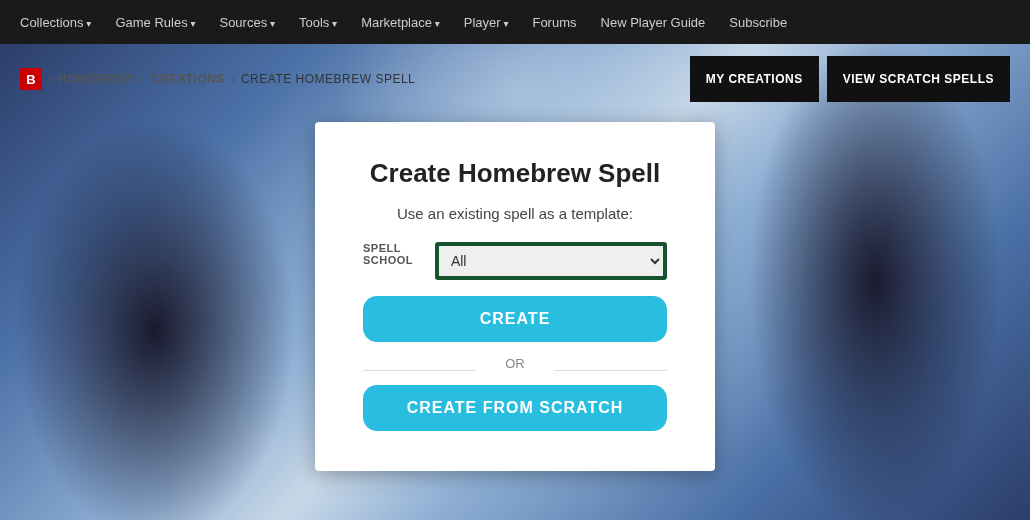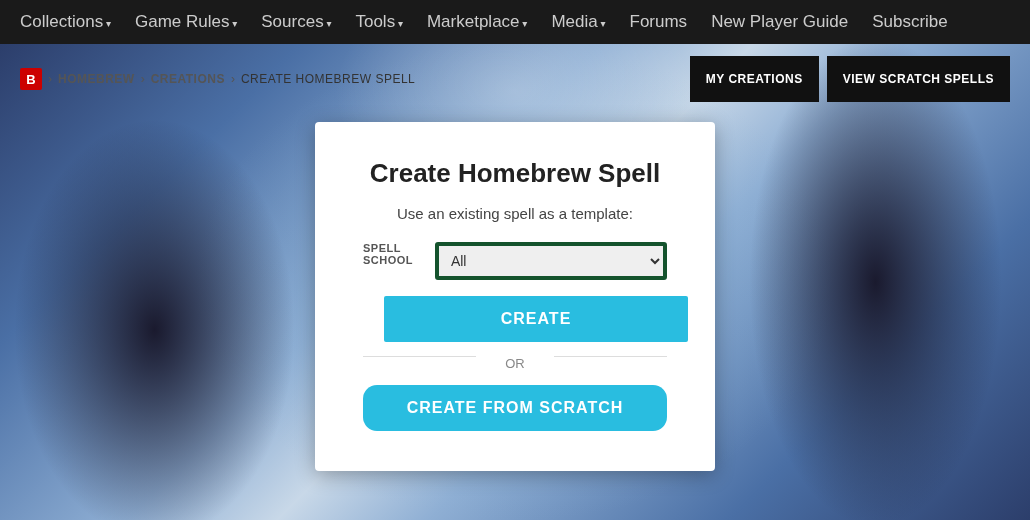--- a/index.html
+++ b/index.html
@@ -12,21 +12,21 @@
       display: flex;
       align-items: center;
       padding: 0 20px;
       gap: 24px;
       position: relative;
       z-index: 10;
     }
     .navbar a {
       color: #ccc;
       text-decoration: none;
-      font-size: 17px;
+      font-size: 13px;
       white-space: nowrap;
     }
     .nav-item-with-arrow::after {
       content: ' ▾';
       font-size: 10px;
     }
 
     
     .hero-bg {
       position: relative;
@@ -167,27 +167,26 @@
     .btn-create {
       background: #29bde0;
       color: #fff;
       border: none;
       width: 100%;
       padding: 14px;
       font-size: 16px;
       font-weight: bold;
       letter-spacing: 1px;
       cursor: pointer;
-      border-radius: 2px;
+      border-radius: 14px;
       margin-bottom: 14px;
-      margin-left: 21px;
     }
     .or-divider {
       display: flex;
-      align-items: flex-start;
+      align-items: flex-end;
       gap: 29px;
       margin-bottom: 14px;
     }
     .or-line {
       flex: 1;
       height: 1px;
       background: #ddd;
     }
     .or-text {
       font-size: 13px;
@@ -209,21 +208,21 @@
   </style>
 </head>
 <body>
 
 <nav class="navbar">
   <a class="nav-item-with-arrow">Collections</a>
   <a class="nav-item-with-arrow">Game Rules</a>
   <a class="nav-item-with-arrow">Sources</a>
   <a class="nav-item-with-arrow">Tools</a>
   <a class="nav-item-with-arrow">Marketplace</a>
-  <a class="nav-item-with-arrow">Media</a>
+  <a class="nav-item-with-arrow">Player</a>
   <a>Forums</a>
   <a>New Player Guide</a>
   <a>Subscribe</a>
 </nav>
 
 <div class="hero-bg">
 
   <div class="breadcrumb-bar">
     <div class="breadcrumb-left">
       <div class="breadcrumb-logo">B</div>

